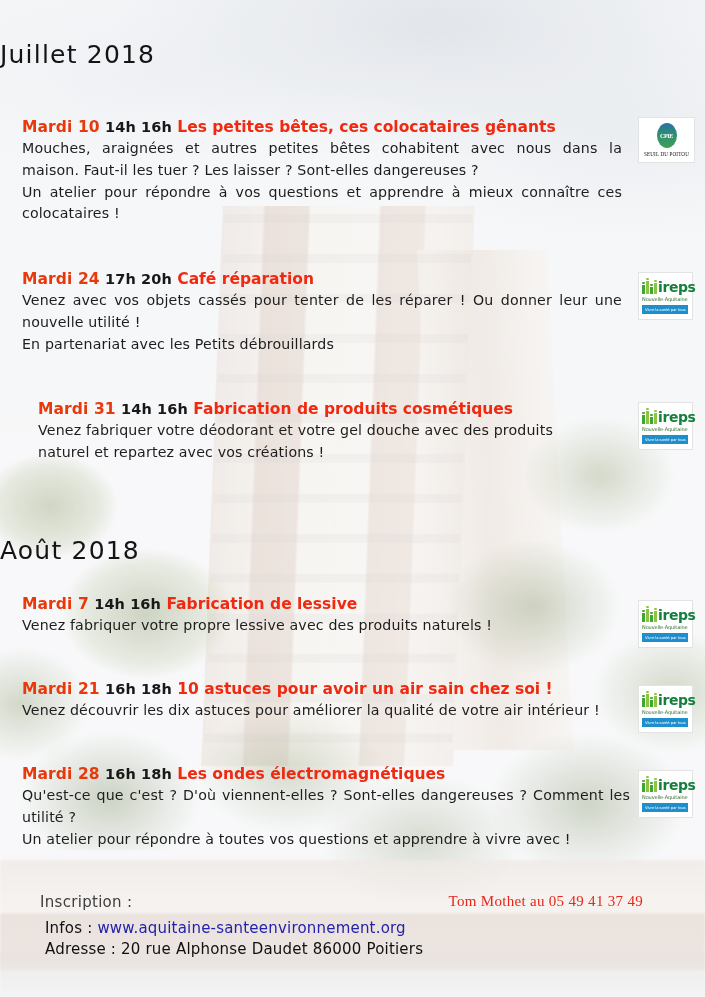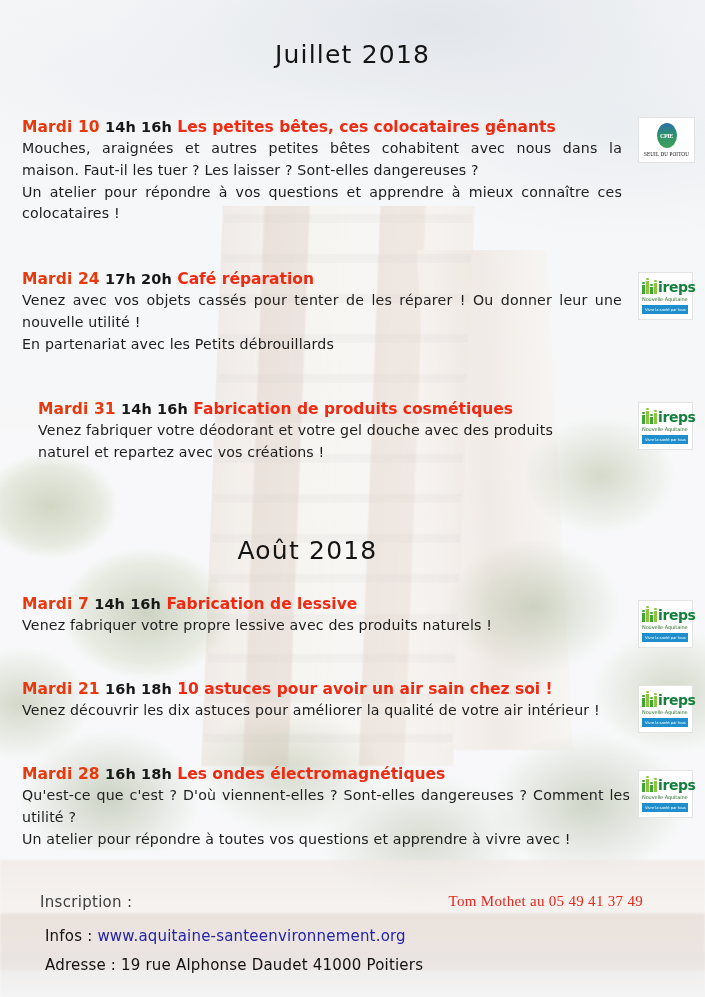--- a/index.html
+++ b/index.html
@@ -137,21 +137,20 @@
 
   
   #content {
     position: relative;
     z-index: 2;
     width: 705px;
     height: 997px;
   }
 
   .month-title {
-    text-align: center;
     font-family: "DejaVu Sans", sans-serif;
     font-size: 25px;
     color: #141414;
     letter-spacing: 1.2px;
     font-weight: 400;
   }
   #month-july { position: absolute; left: 0; top: 40px; width: 705px; }
   #month-august { position: absolute; left: 0; top: 536px; width: 615px; }
 
   .event {
@@ -312,21 +311,21 @@
     position: absolute; right: 37px; top: 0;
     color: #e8261a;
     font-size: 15px;
     letter-spacing: .3px;
     white-space: nowrap;
     font-family: Liberation Serif, serif;
   }
   .footer-line {
     font-size: 15px;
     color: #101010;
-    margin-top: 11px;
+    margin-top: 3px;
     letter-spacing: .2px;
     padding-left: 5px;
   }
   .footer-url { color: #2222aa; }
 </style>
 </head>
 <body>
 
 <div id="poster">
 
@@ -497,17 +496,17 @@
       <div class="ireps-sub">Nouvelle-Aquitaine</div>
       <div class="ireps-bar">Vivre la santé par tous</div>
     </div>
 
     <div id="footer">
       <div class="footer-row1">
         <span id="footer-inscription">Inscription :</span>
         <span id="footer-contact">Tom Mothet au 05 49 41 37 49</span>
       </div>
       <div class="footer-line"><span>Infos : </span><span class="footer-url">www.aquitaine-santeenvironnement.org</span></div>
-      <div class="footer-line">Adresse : 19 rue Alphonse Daudet 41000 Poitiers</div>
+      <div class="footer-line">Adresse : 20 rue Alphonse Daudet 86000 Poitiers</div>
     </div>
 
   </div>
 </div>
 
 </body></html>

